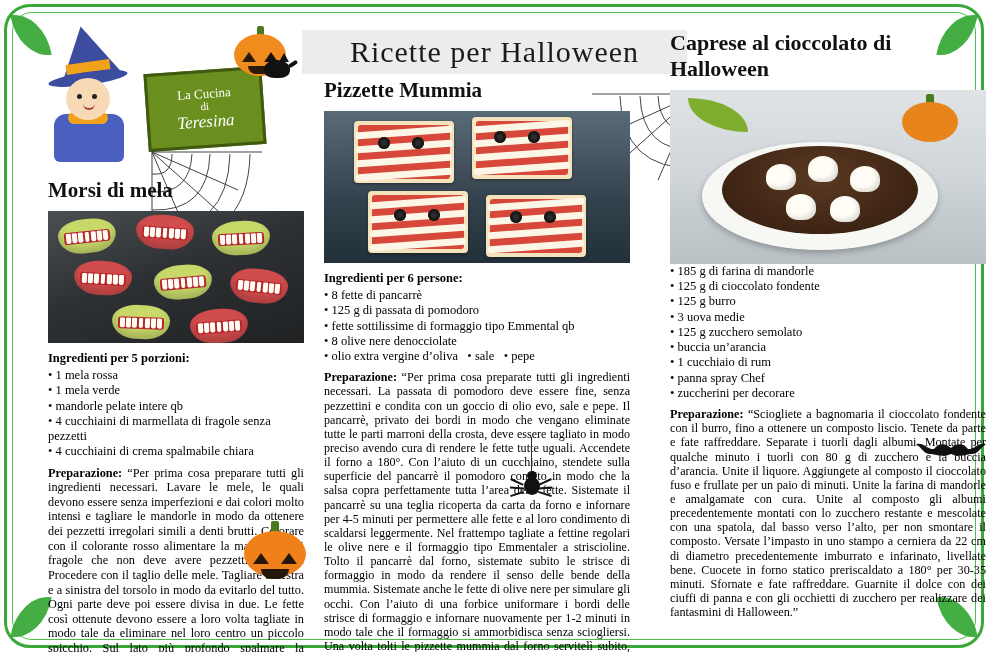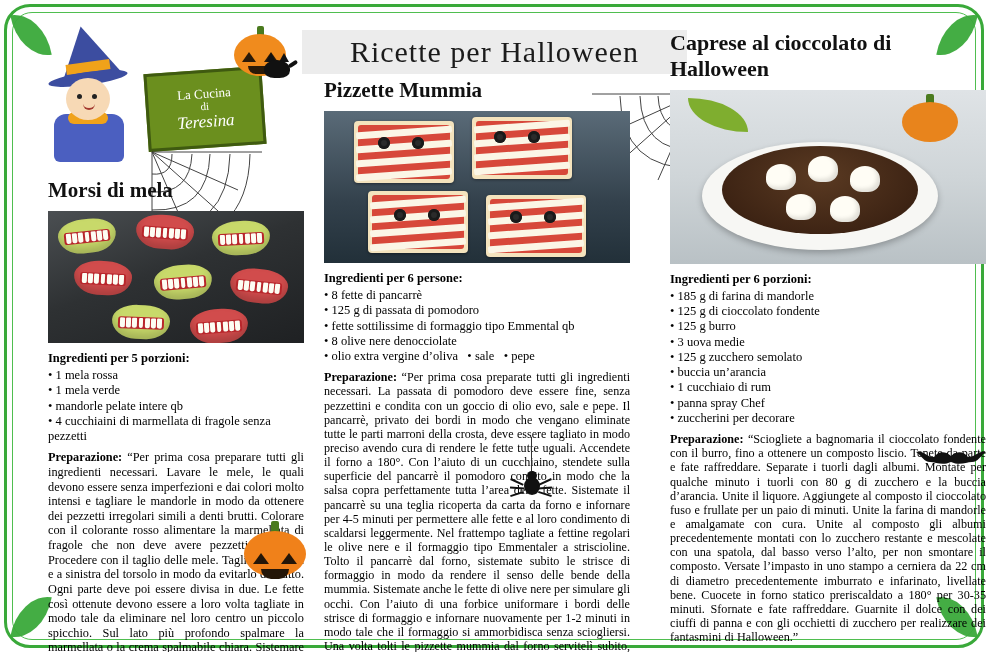--- a/index.html
+++ b/index.html
@@ -463,20 +463,21 @@
         </div>
       </div>
 
       <div style="position:relative">
         <div class="lbl">Ingredienti per 5 porzioni:</div>
         <ul class="ing">
           <li>1 mela rossa</li>
           <li>1 mela verde</li>
           <li>mandorle pelate intere qb</li>
           <li>4 cucchiaini di marmellata di fragole senza pezzetti</li>
+          <li>4 cucchiaini di crema spalmabile chiara</li>
         </ul>
 
         <div class="pumpkin-mid">
           <div class="s"></div>
           <div class="b">
             <div class="eye l"></div>
               <div class="eye r"></div>
               <div class="mouth"></div>
           </div>
         </div>
@@ -576,21 +577,20 @@
         <div class="cake">
           <div class="cream" style="left:44px;top:18px"></div>
           <div class="cream" style="left:86px;top:10px"></div>
           <div class="cream" style="left:128px;top:20px"></div>
           <div class="cream" style="left:64px;top:48px"></div>
           <div class="cream" style="left:108px;top:50px"></div>
         </div>
       </div>
 
       <div style="position:relative">
-        <div class="lbl">Ingredienti per 6 porzioni:</div>
         <ul class="ing">
           <li>185 g di farina di mandorle</li>
           <li>125 g di cioccolato fondente</li>
           <li>125 g burro</li>
           <li>3 uova medie</li>
           <li>125 g zucchero semolato</li>
           <li>buccia un’arancia</li>
           <li>1 cucchiaio di rum</li>
           <li>panna spray Chef</li>
           <li>zuccherini per decorare</li>

